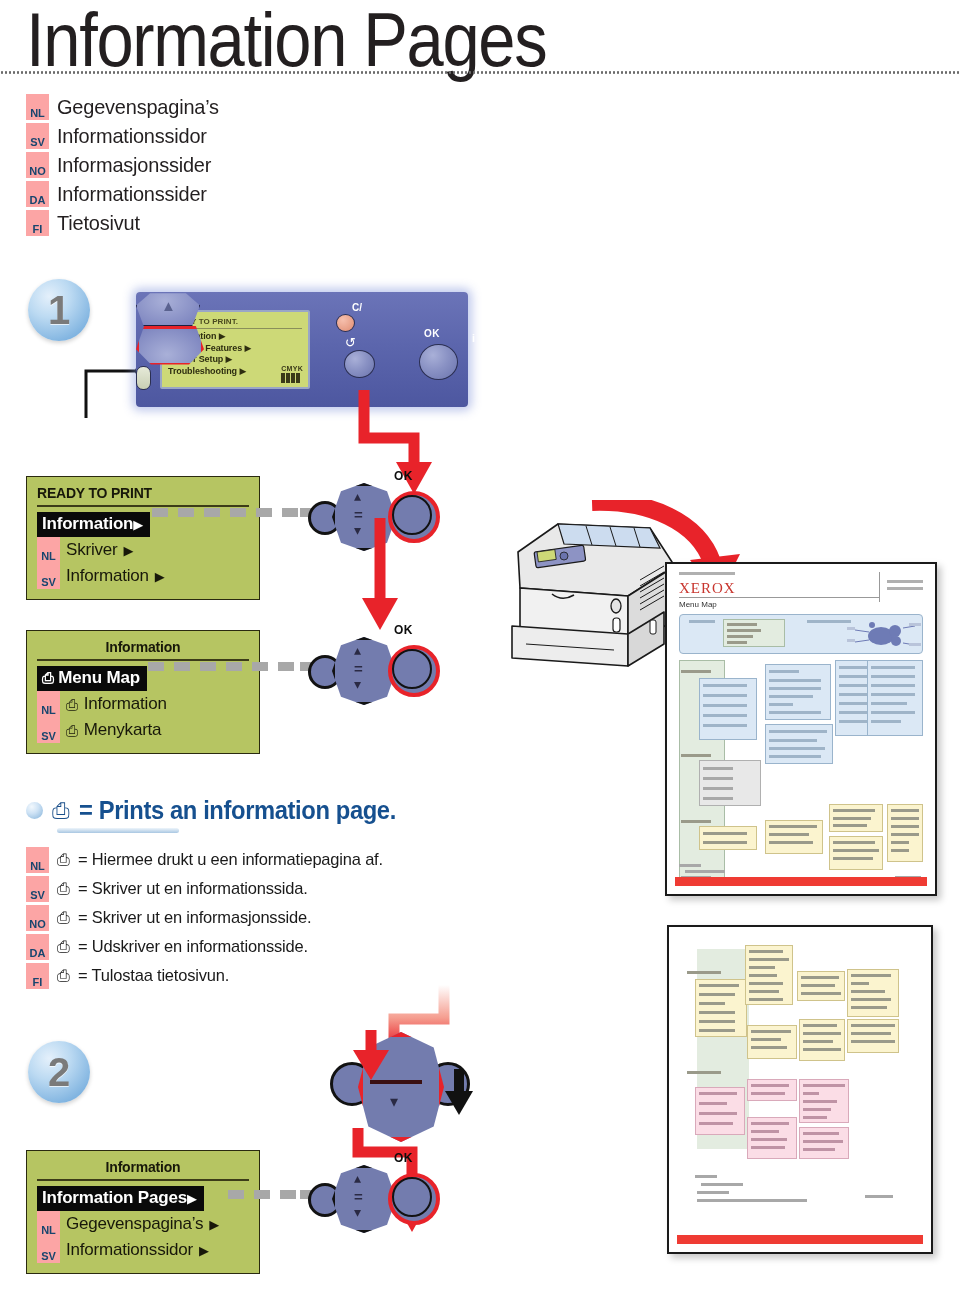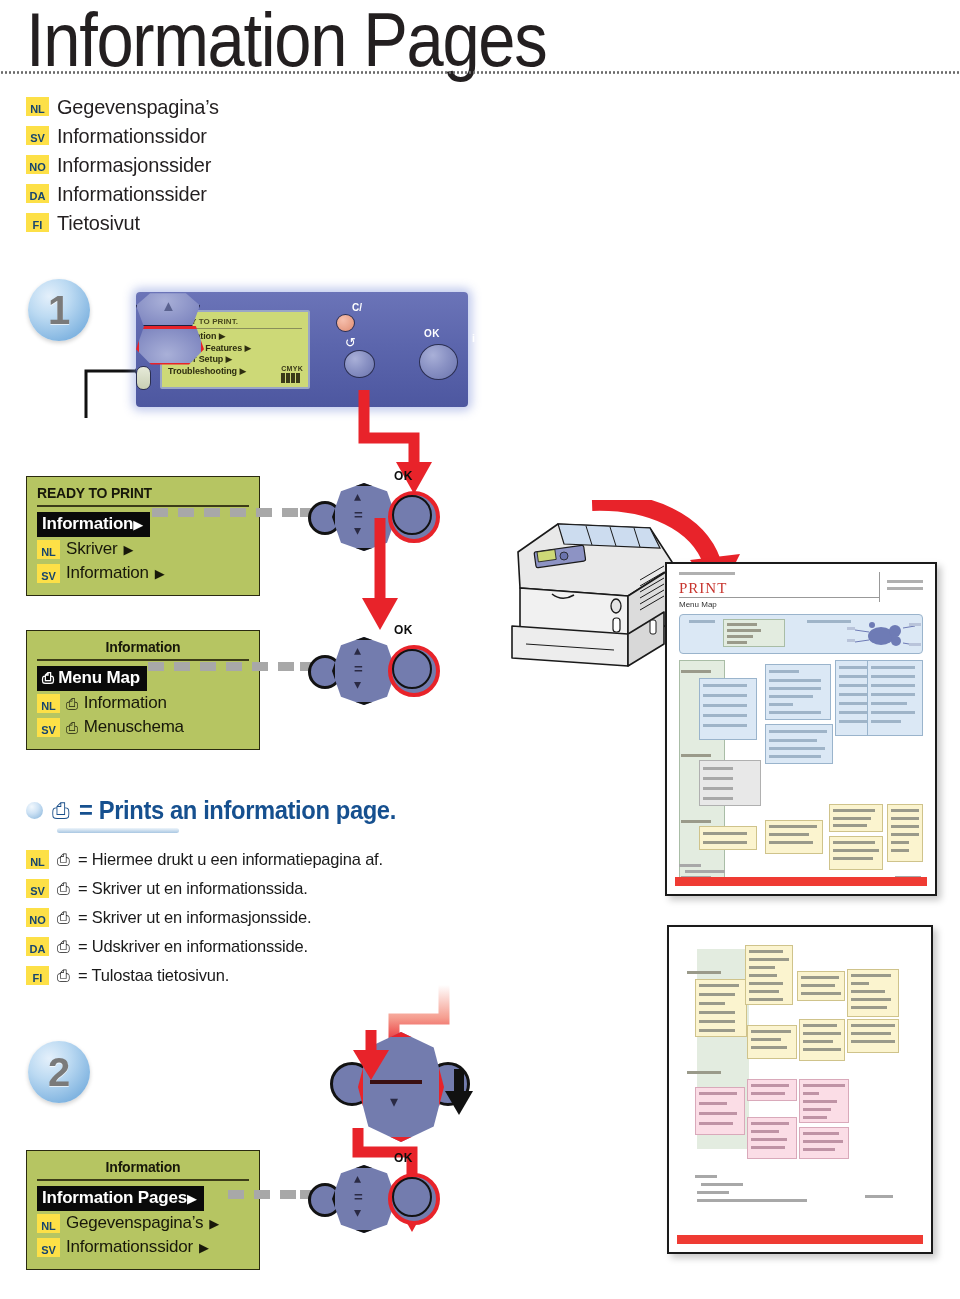--- a/index.html
+++ b/index.html
@@ -22,23 +22,23 @@
   }
   #title-rule{
     left:0px;top:71px;width:960px;height:3px;
     background-image:radial-gradient(circle,#6b6b6b 0 1.1px,transparent 1.2px);
     background-size:4px 3px;background-repeat:repeat-x;
   }
 
   
   .lang{
     display:inline-block;
-    background:#fde047;color:#17456e;
+    background:#fca5a5;color:#17456e;
     font-size:11px;font-weight:700;line-height:13px;
-    padding:6px 3px 0 3px;
+    padding:13px 3px 0 3px;
     text-align:center;min-width:17px;
     vertical-align:2px;
     font-family:"Liberation Sans",sans-serif;
   }
 
   
   #lang-list{left:26px;top:92px;width:420px;}
   #lang-list .row{height:29px;display:flex;align-items:center;gap:8px;}
   #lang-list .txt{font-size:21px;color:#231f20;letter-spacing:-.2px;transform:scaleX(.95);transform-origin:left center;white-space:nowrap;}
 
@@ -329,21 +329,21 @@
     <span>Menu Map</span>
   </div>
   <div class="alt">
     <span class="lang">NL</span>
     <span class="printer-glyph">⎙</span>
     <span>Information</span>
   </div>
   <div class="alt">
     <span class="lang">SV</span>
     <span class="printer-glyph">⎙</span>
-    <span>Menuschema</span>
+    <span>Menykarta</span>
   </div>
 </div>
 
 <div class="abs dash" style="left:148px;top:662px;width:152px;"></div>
 <div class="abs dashsolid" style="left:300px;top:662px;width:70px;"></div>
 
 <div class="nav" style="left:308px;top:637px;">
   <div class="circ left"></div>
   <div class="diamond"></div>
   <div class="car-up">▴</div>
@@ -390,21 +390,21 @@
   <rect x="113" y="108" width="7" height="14" rx="3" fill="#fff" stroke="#1a1a1a" stroke-width="1.2"></rect>
 
   <path d="M12 116 L128 124 L128 156 L12 148 Z" fill="#ededed" stroke="#1a1a1a" stroke-width="1.6" stroke-linejoin="round"></path>
   <path d="M128 124 L164 102 L164 134 L128 156 Z" fill="#d8d8d8" stroke="#1a1a1a" stroke-width="1.6" stroke-linejoin="round"></path>
   <path d="M26 134 L114 140" stroke="#1a1a1a" stroke-width="1"></path>
   <rect x="150" y="110" width="6" height="14" rx="2" fill="#fff" stroke="#1a1a1a" stroke-width="1"></rect>
 </svg>
 
 <div class="doc" id="doc1">
   <div class="hline" style="left:12px;top:8px;width:56px;height:3px;background:#b0b0b0;"></div>
-  <div class="xerox">PRINT</div>
+  <div class="xerox">XEROX</div>
   <div class="hline" style="left:12px;top:33px;width:200px;height:1px;"></div>
   <div class="hline" style="left:220px;top:16px;width:36px;height:3px;background:#b0b0b0;"></div>
   <div class="hline" style="left:220px;top:23px;width:36px;height:3px;background:#b0b0b0;"></div>
   <div class="hline" style="left:212px;top:8px;width:1px;height:30px;background:#999;"></div>
   <div class="maptitle">Menu Map</div>
 
   <div class="blk blue" style="left:12px;top:50px;width:244px;height:40px;border-radius:4px;"></div>
   <div class="ln" style="left:22px;top:56px;width:26px;"></div>
   <div class="blk green" style="left:56px;top:55px;width:62px;height:28px;"></div>
   <div class="ln g" style="left:60px;top:59px;width:30px;"></div>

